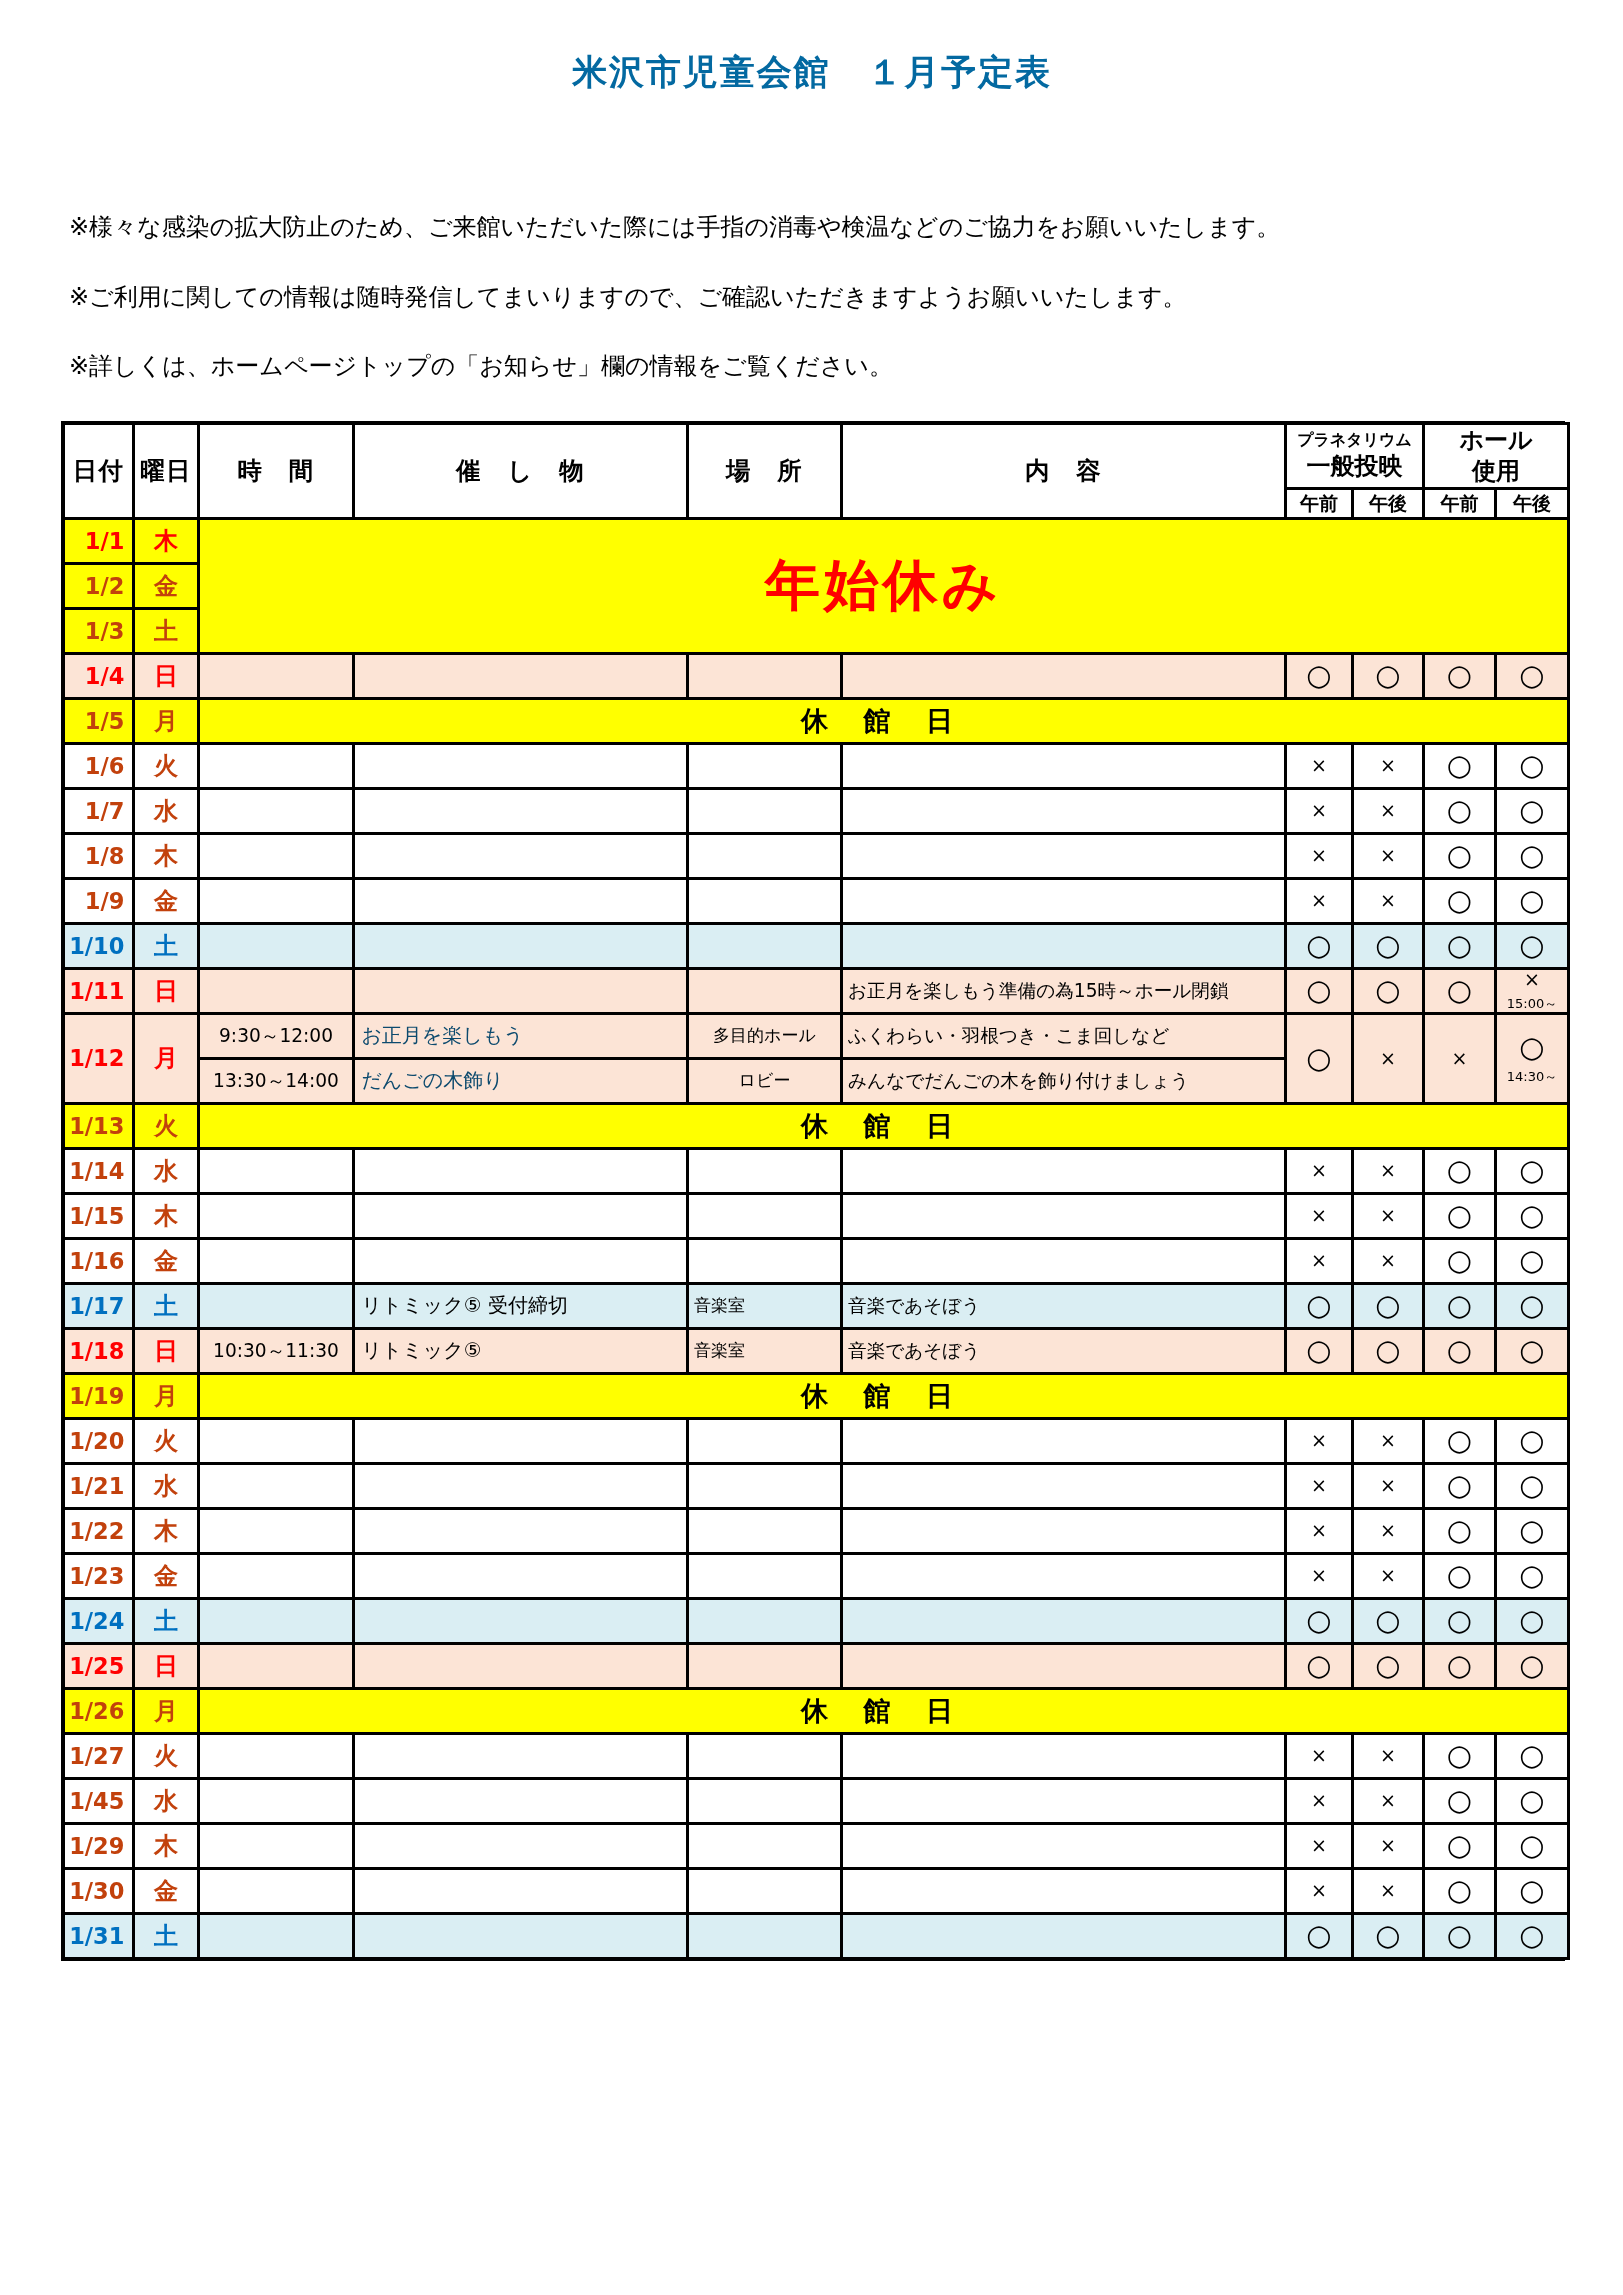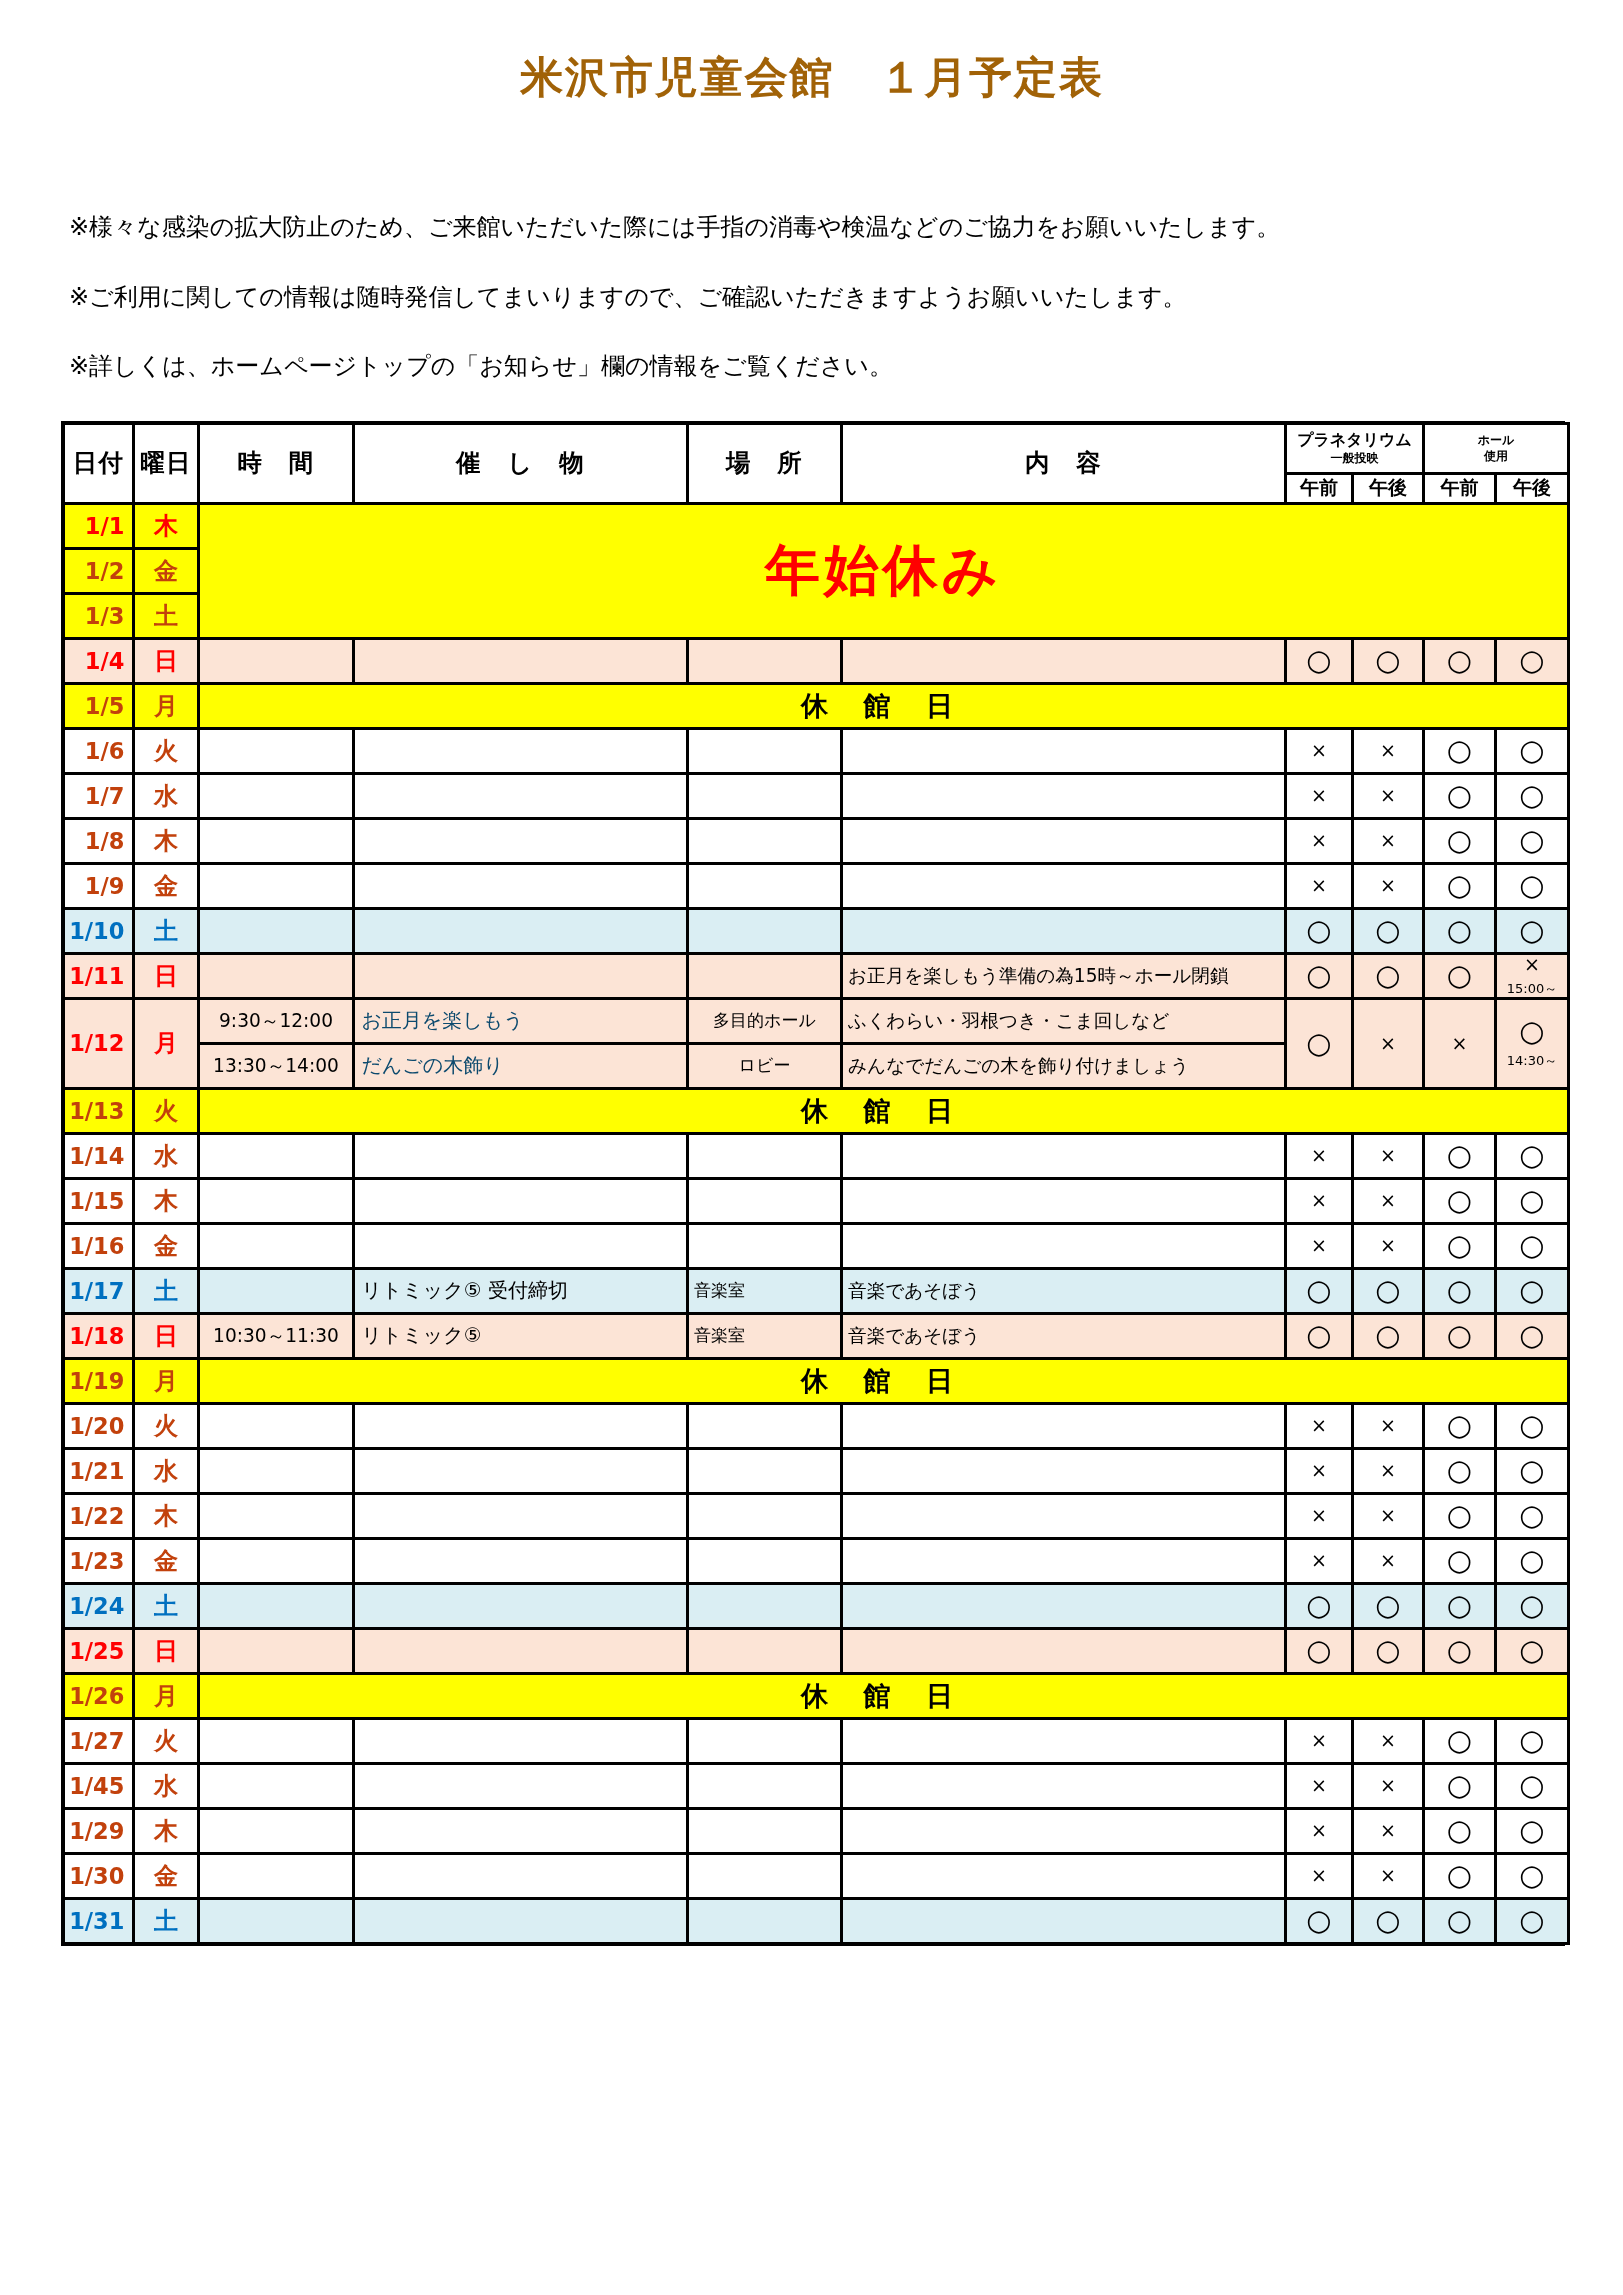--- a/index.html
+++ b/index.html
@@ -2,41 +2,41 @@
 <html lang="ja" style="font-size:10.3px"><head>
 <meta charset="utf-8">
 <style>
   html,body{margin:0;padding:0;}
   body{
     width:1624px;height:2295px;background:#ffffff;position:relative;
     font-family:"DejaVu Sans",sans-serif;color:#000;
   }
   .title{
     position:absolute;top:49px;left:0;width:100%;
-    text-align:center;font-size:43px;font-weight:bold;color:#a16207;
+    text-align:center;font-size:35px;font-weight:bold;color:#0369a1;
     letter-spacing:1.9px;
   }
   .notes{position:absolute;top:213px;left:69px;right:39px;}
   .note{font-size:24px;line-height:29.5px;margin-bottom:40px;white-space:nowrap;}
 
   .tablewrap{
     position:absolute;left:61px;top:421px;width:1504px;
     border:1.9px solid #000;box-sizing:border-box;
   }
   table{border-collapse:collapse;table-layout:fixed;width:100%;}
   th,td{
     border:3.2px solid #000;padding:0;vertical-align:middle;overflow:hidden;
     box-sizing:border-box;background:#fff;
   }
   thead tr.h1{height:50px;}
   thead tr.h2{height:29.5px;}
   th{font-weight:bold;text-align:center;}
   .h-main{font-size:24.4px;letter-spacing:1.3px;}
   .h-two{font-size:16px;line-height:1.3;}
-  .h-two .l2{font-size:12px;font-family:Liberation Serif, serif;}
+  .h-two .l2{font-size:24px;font-family:Liberation Serif, serif;}
   .h-ampm{font-size:19px;}
 
   tbody tr{height:45px;}
 
   .bg-yellow{background:#ffff00;}
   .bg-pink{background:#fce4d6;}
   .bg-blue{background:#daeef3;}
   .bg-white{background:#ffffff;}
   .fg-red{color:#ff0000;}
   .fg-blue{color:#0070c0;}

